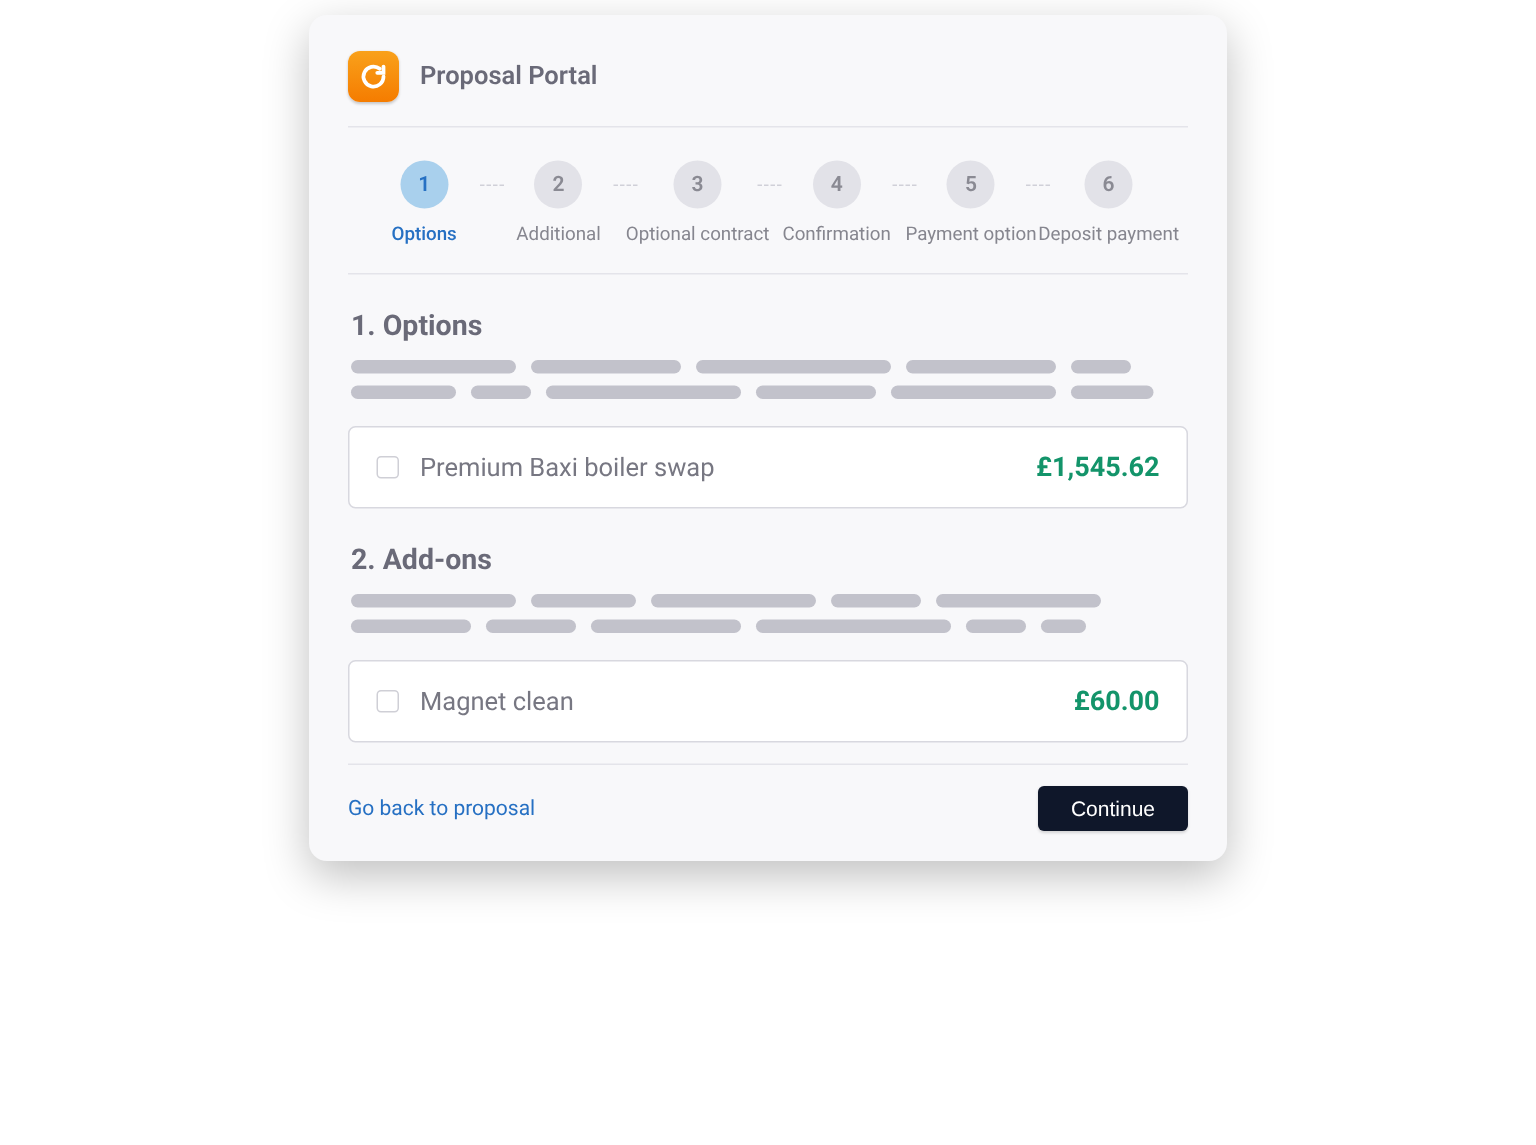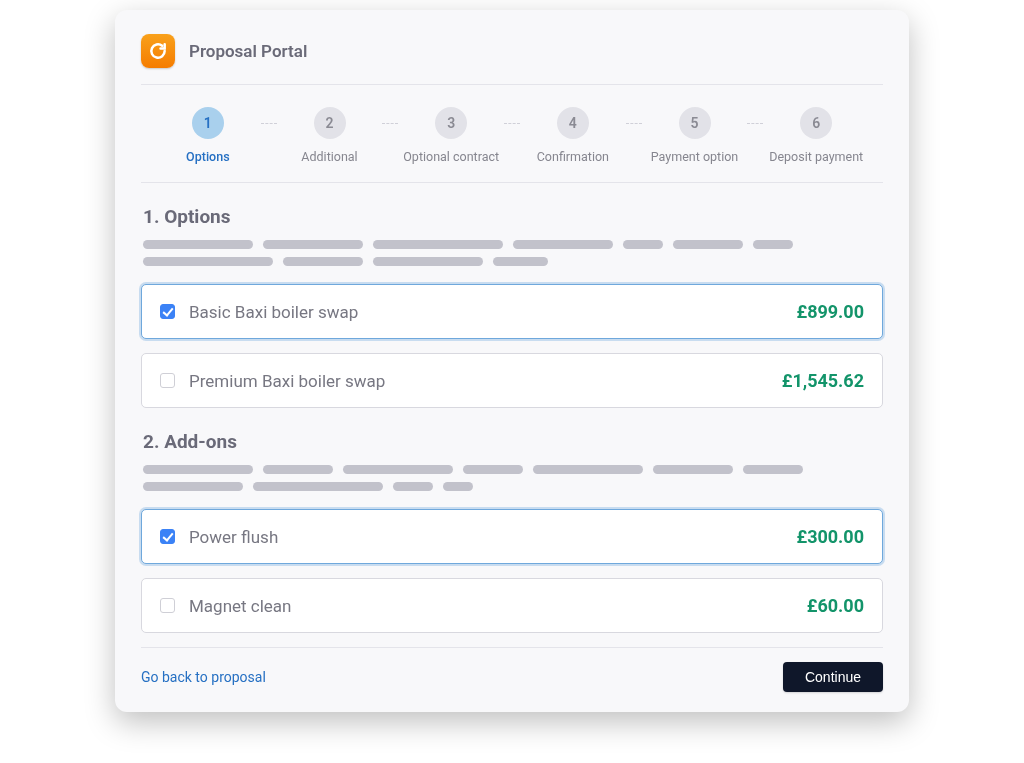--- a/index.html
+++ b/index.html
@@ -7,21 +7,21 @@
     font-family: -apple-system, BlinkMacSystemFont, "Segoe UI", Roboto, Helvetica, Arial, sans-serif;
     background: #fff;
     width: 1024px;
     height: 763px;
     display: flex;
     justify-content: center;
     align-items: flex-start;
     padding-top: 10px;
   }
   .card {
-    width: 794px;
+    width: 612px;
     background: #f8f8fa;
     border-radius: 12px;
     box-shadow: 0 10px 30px rgba(0,0,0,0.25);
     padding: 24px 26px 20px 26px;
     position: relative;
   }
   .header {
     display: flex;
     align-items: center;
     gap: 14px;
@@ -210,25 +210,20 @@
       <div class="ph" style="width:100px"></div>
       <div class="ph" style="width:40px"></div>
       <div class="ph" style="width:70px"></div>
     <div class="ph" style="width:40px"></div>
       <div class="ph" style="width:130px"></div>
       <div class="ph" style="width:80px"></div>
       <div class="ph" style="width:110px"></div>
       <div class="ph" style="width:55px"></div>
   </div>
 
-  <div class="option-card selected">
-    <div class="chk"></div>
-    <div class="opt-label">Basic Baxi boiler swap</div>
-    <div class="opt-price">£899.00</div>
-  </div>
 
   <div class="option-card">
     <div class="chk"></div>
     <div class="opt-label">Premium Baxi boiler swap</div>
     <div class="opt-price">£1,545.62</div>
   </div>
 
   <div class="section-title">2. Add-ons</div>
   <div class="placeholder-rows">
     <div class="ph" style="width:110px"></div>
@@ -237,25 +232,20 @@
       <div class="ph" style="width:60px"></div>
       <div class="ph" style="width:110px"></div>
       <div class="ph" style="width:80px"></div>
     <div class="ph" style="width:60px"></div>
       <div class="ph" style="width:100px"></div>
       <div class="ph" style="width:130px"></div>
       <div class="ph" style="width:40px"></div>
       <div class="ph" style="width:30px"></div>
   </div>
 
-  <div class="option-card selected">
-    <div class="chk"></div>
-    <div class="opt-label">Power flush</div>
-    <div class="opt-price">£300.00</div>
-  </div>
 
   <div class="option-card">
     <div class="chk"></div>
     <div class="opt-label">Magnet clean</div>
     <div class="opt-price">£60.00</div>
   </div>
 
   <div class="footer">
     <div class="back-link">Go back to proposal</div>
     <button class="continue-btn">Continue</button>

